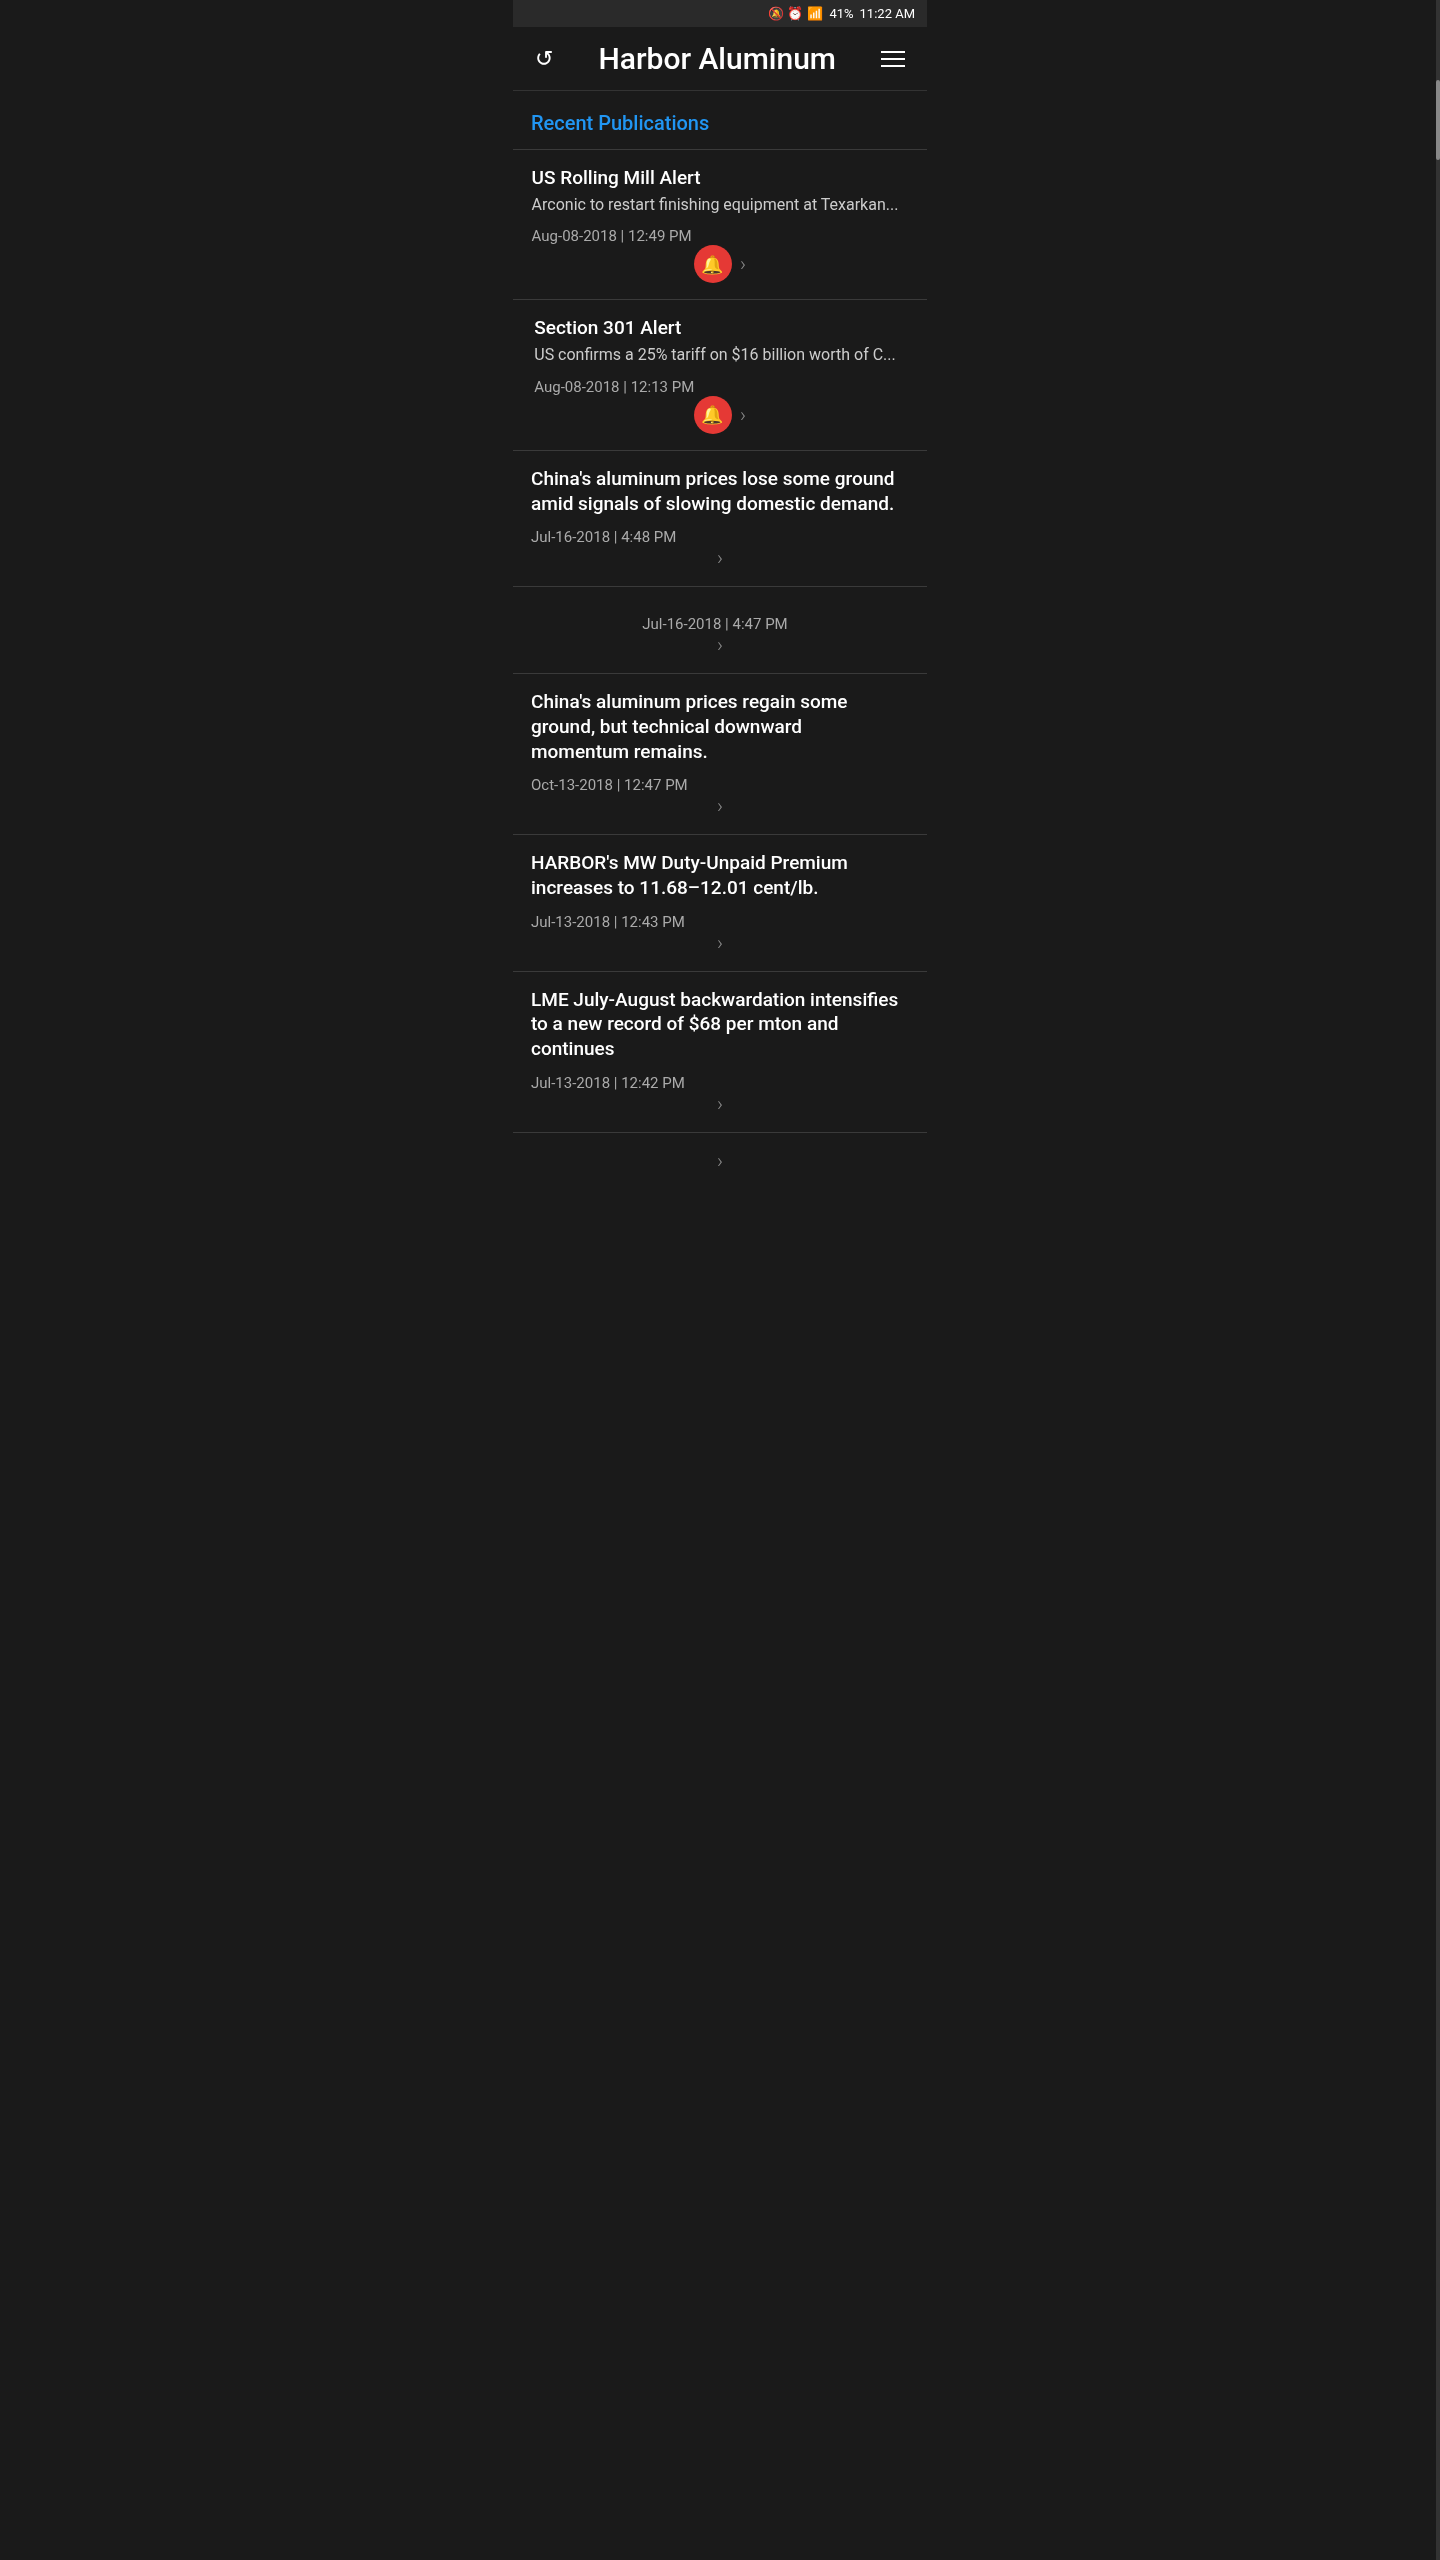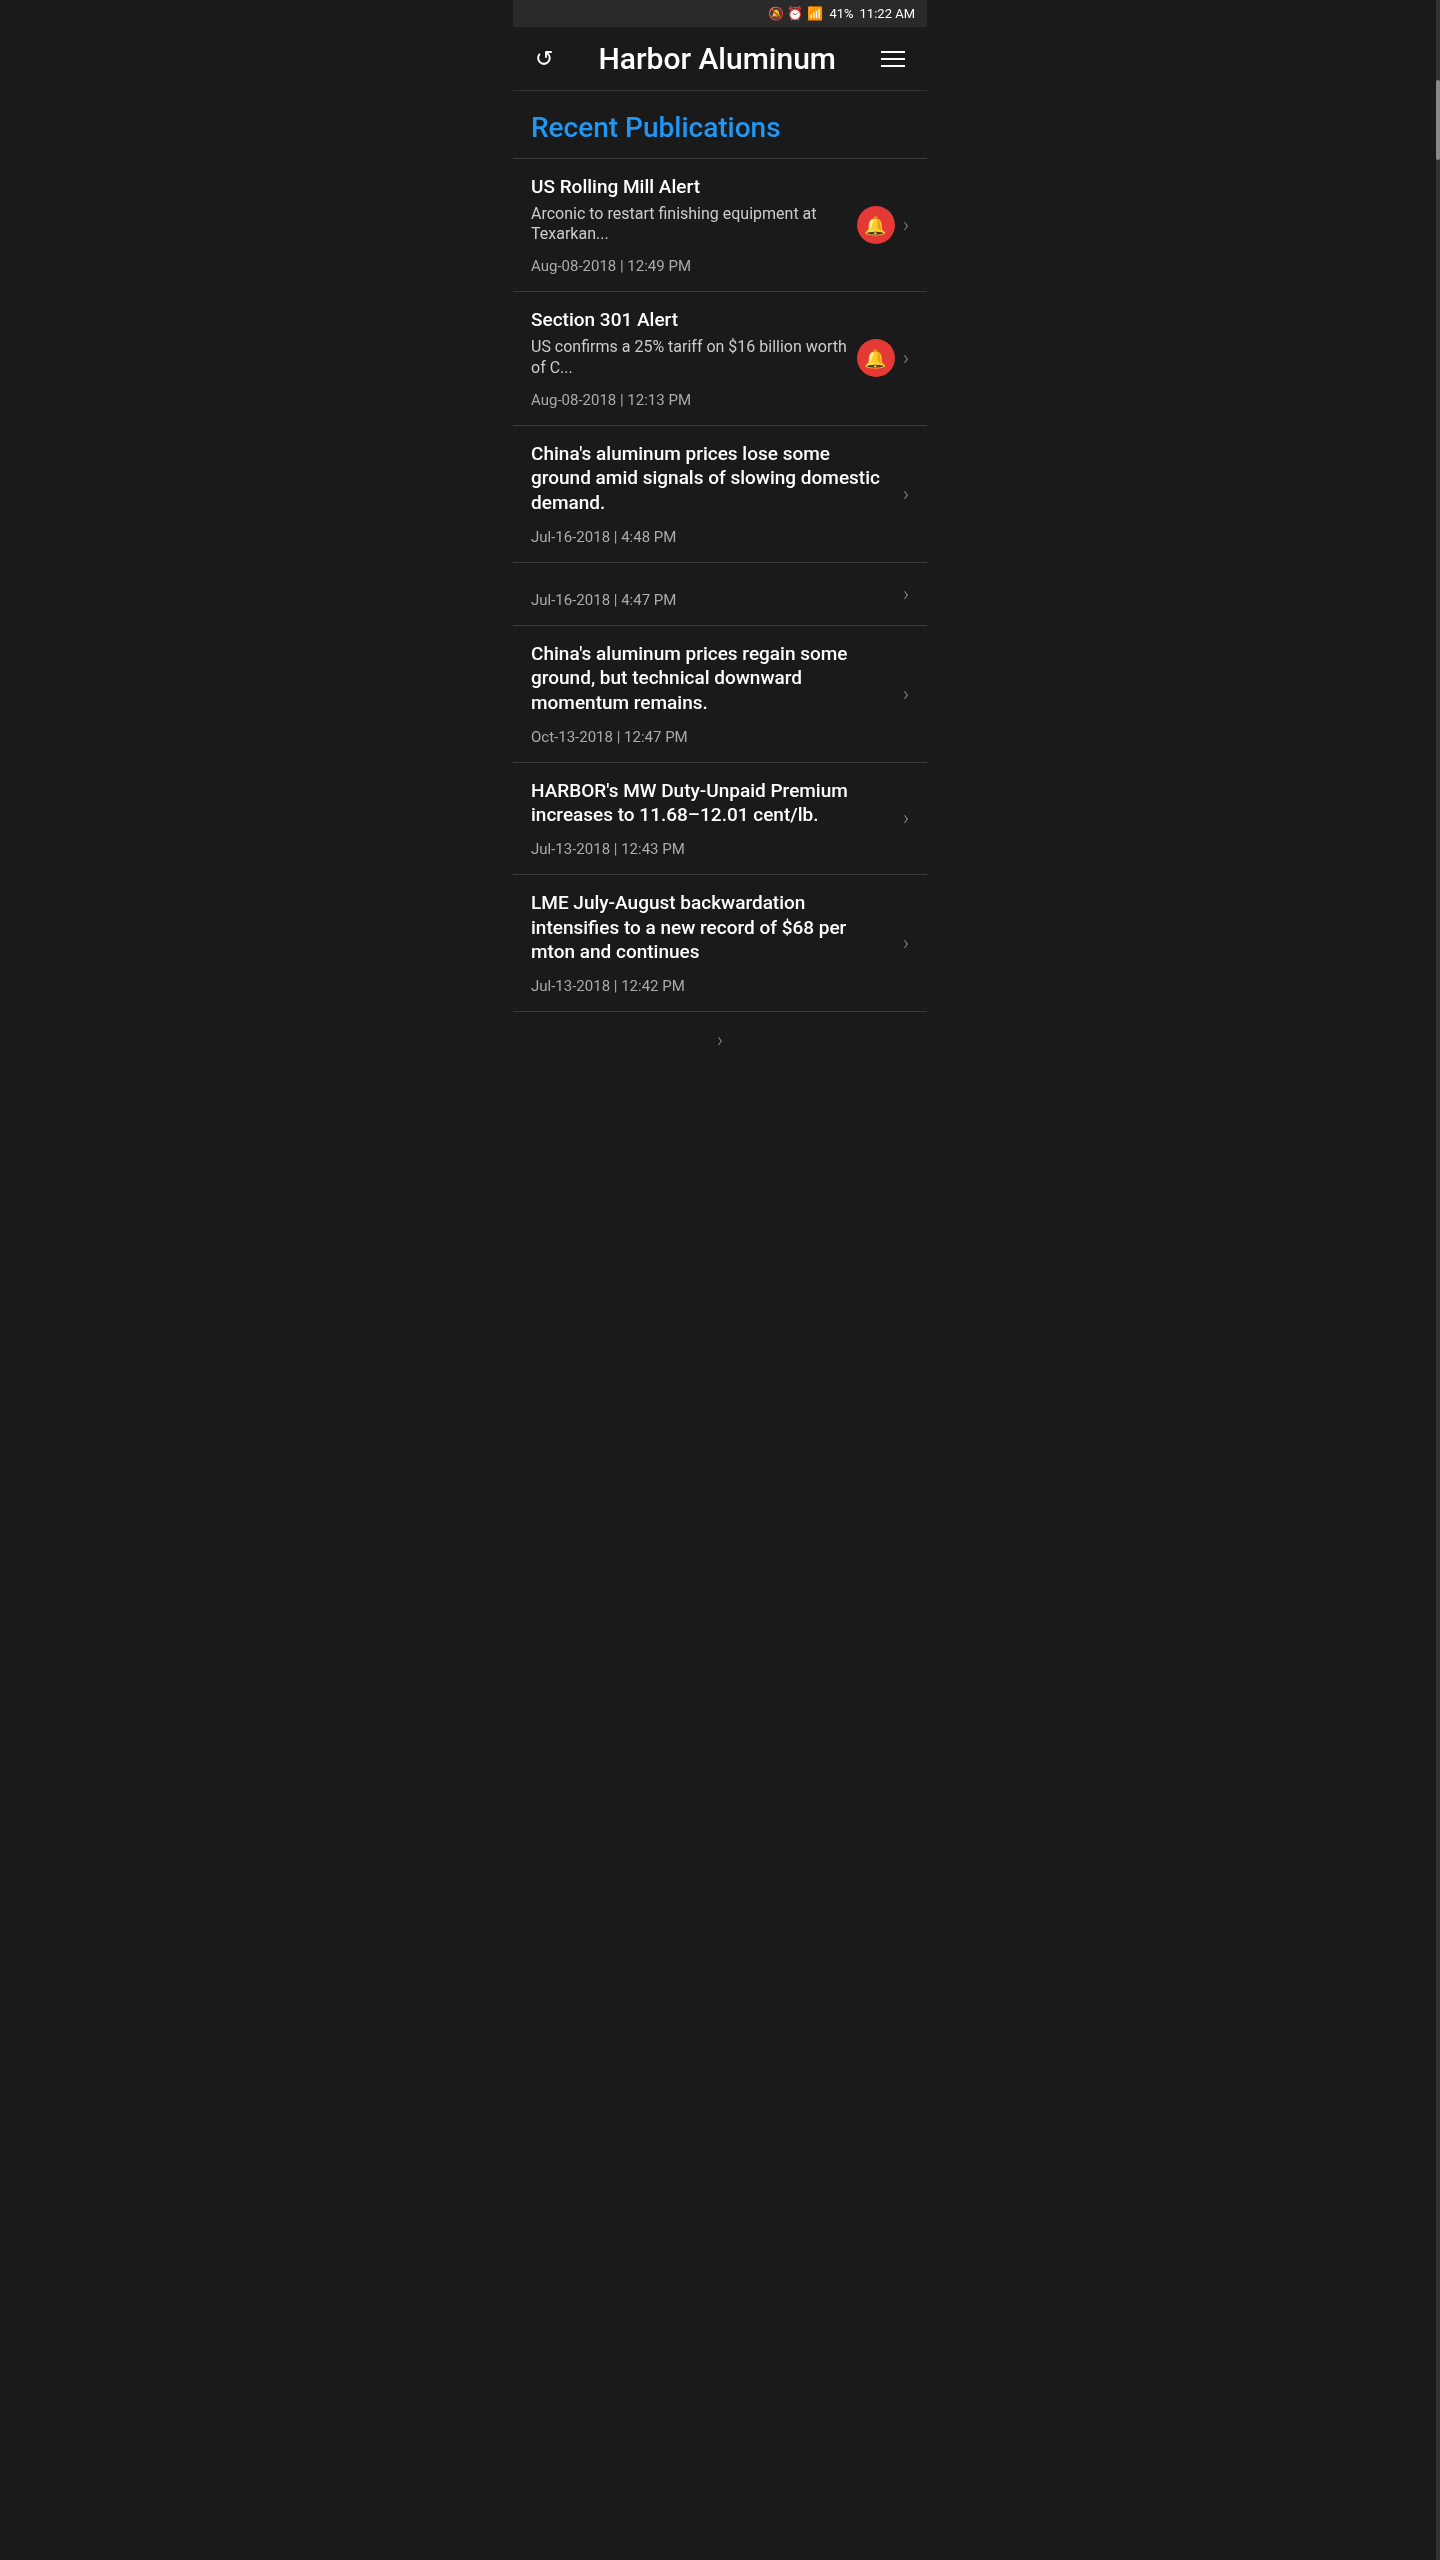--- a/index.html
+++ b/index.html
@@ -70,37 +70,38 @@
     .menu-icon span {
       display: block;
       width: 24px;
       height: 2px;
       background-color: #ffffff;
     }
 
     
     .section-title {
       color: #2196F3;
-      font-size: 28px;
+      font-size: 20px;
       font-weight: 500;
       padding: 20px 18px 14px;
     }
 
     
     .pub-list {
       list-style: none;
     }
 
     .pub-item {
       border-top: 1px solid #3a3a3a;
       padding: 16px 18px;
       display: flex;
       align-items: center;
       justify-content: center;
       cursor: pointer;
+      flex-direction: column;
     }
 
     .pub-content {
       flex: 1;
       margin-right: 10px;
     }
 
     .pub-title {
       font-size: 19px;
       font-weight: 500;

